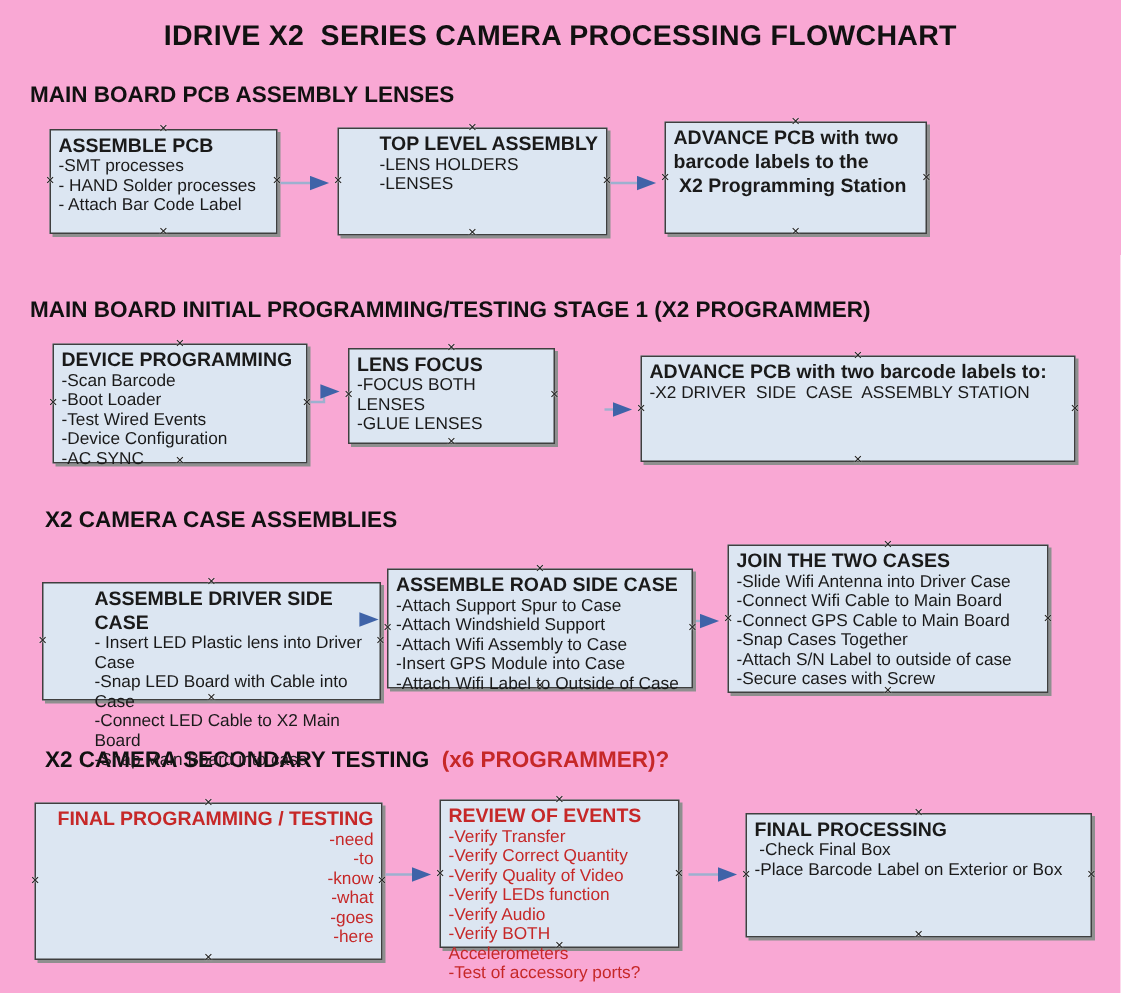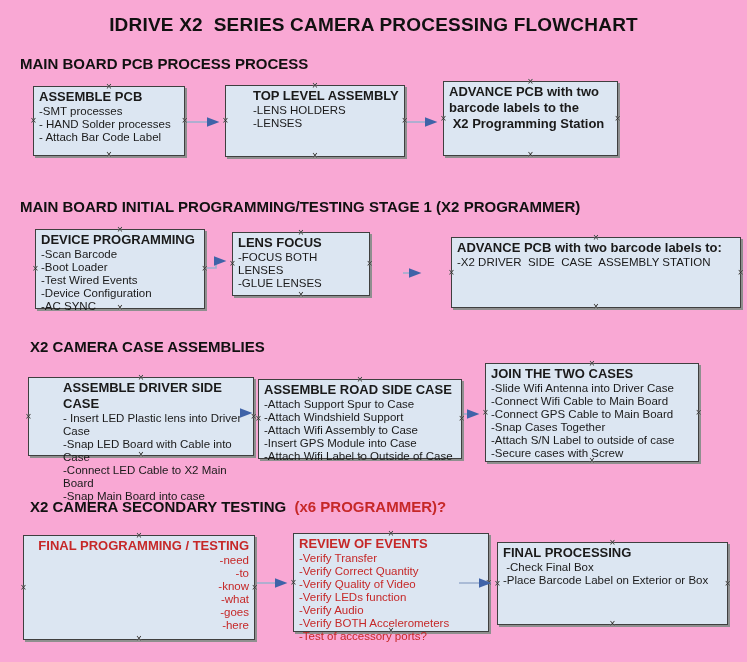--- a/index.html
+++ b/index.html
@@ -39,21 +39,21 @@
   .connector-layer{position:absolute;top:0;left:0;pointer-events:none;}
   .connector-layer path{pointer-events:auto;}
 </style>
 </head>
 <body>
 
 <div class="canvas">
 
   <div class="page-title">IDRIVE X2  SERIES CAMERA PROCESSING FLOWCHART</div>
 
-  <div class="heading" style="left:20px;top:55px;">MAIN BOARD PCB PROCESS PROCESS</div>
+  <div class="heading" style="left:20px;top:55px;">MAIN BOARD PCB ASSEMBLY LENSES</div>
   <div class="heading" style="left:20px;top:198px;">MAIN BOARD INITIAL PROGRAMMING/TESTING STAGE 1 (X2 PROGRAMMER)</div>
   <div class="heading" style="left:30px;top:338px;">X2 CAMERA CASE ASSEMBLIES</div>
   <div class="heading" style="left:30px;top:498px;"><span>X2 CAMERA SECONDARY TESTING  </span><span class="red-part">(x6 PROGRAMMER)?</span></div>
 
   <div class="box" style="left:33px;top:86px;width:152px;height:70px;">
     <span class="box-title">ASSEMBLE PCB</span>
     <div>
         <div class="box-item">-SMT processes</div>
         <div class="box-item">- HAND Solder processes</div>
         <div class="box-item">- Attach Bar Code Label</div>
@@ -104,32 +104,32 @@
     <span class="box-title">LENS FOCUS</span>
     <div>
         <div class="box-item">-FOCUS BOTH LENSES</div>
         <div class="box-item">-GLUE LENSES</div>
       </div>
   <span class="anchor a-top">×</span>
       <span class="anchor a-bottom">×</span>
       <span class="anchor a-left">×</span>
       <span class="anchor a-right">×</span>
     </div>
-  <div class="box" style="left:427px;top:237px;width:290px;height:71px;margin-left:24px;">
+  <div class="box" style="left:427px;top:237px;width:290px;height:71px;">
     <span class="box-title">ADVANCE PCB with two barcode labels to:</span>
     <div>
         <div class="box-item">-X2 DRIVER  SIDE  CASE  ASSEMBLY STATION</div>
       </div>
   <span class="anchor a-top">×</span>
       <span class="anchor a-bottom">×</span>
       <span class="anchor a-left">×</span>
       <span class="anchor a-right">×</span>
     </div>
 
-  <div class="box" style="left:28px;top:377px;width:226px;height:79px;padding-left:34px;">
+  <div class="box" style="left:28px;top:388px;width:226px;height:79px;padding-left:34px;">
     <span class="box-title">ASSEMBLE DRIVER SIDE CASE</span>
     <div>
         <div class="box-item">- Insert LED Plastic lens into Driver Case</div>
         <div class="box-item">-Snap LED Board with Cable into Case</div>
         <div class="box-item">-Connect LED Cable to X2 Main Board</div>
         <div class="box-item">-Snap Main Board into case</div>
       </div>
   <span class="anchor a-top">×</span>
       <span class="anchor a-bottom">×</span>
       <span class="anchor a-left">×</span>
@@ -173,21 +173,21 @@
         <div class="box-item">-know</div>
         <div class="box-item">-what</div>
         <div class="box-item">-goes</div>
         <div class="box-item">-here</div>
       </div>
   <span class="anchor a-top">×</span>
       <span class="anchor a-bottom">×</span>
       <span class="anchor a-left">×</span>
       <span class="anchor a-right">×</span>
     </div>
-  <div class="box red" style="left:293px;top:533px;width:196px;height:99px;">
+  <div class="box red" style="left:293px;top:533px;width:160px;height:99px;">
     <span class="box-title">REVIEW OF EVENTS</span>
     <div>
         <div class="box-item">-Verify Transfer</div>
         <div class="box-item">-Verify Correct Quantity</div>
         <div class="box-item">-Verify Quality of Video</div>
         <div class="box-item">-Verify LEDs function</div>
         <div class="box-item">-Verify Audio</div>
         <div class="box-item">-Verify BOTH Accelerometers</div>
         <div class="box-item">-Test of accessory ports?</div>
       </div>

